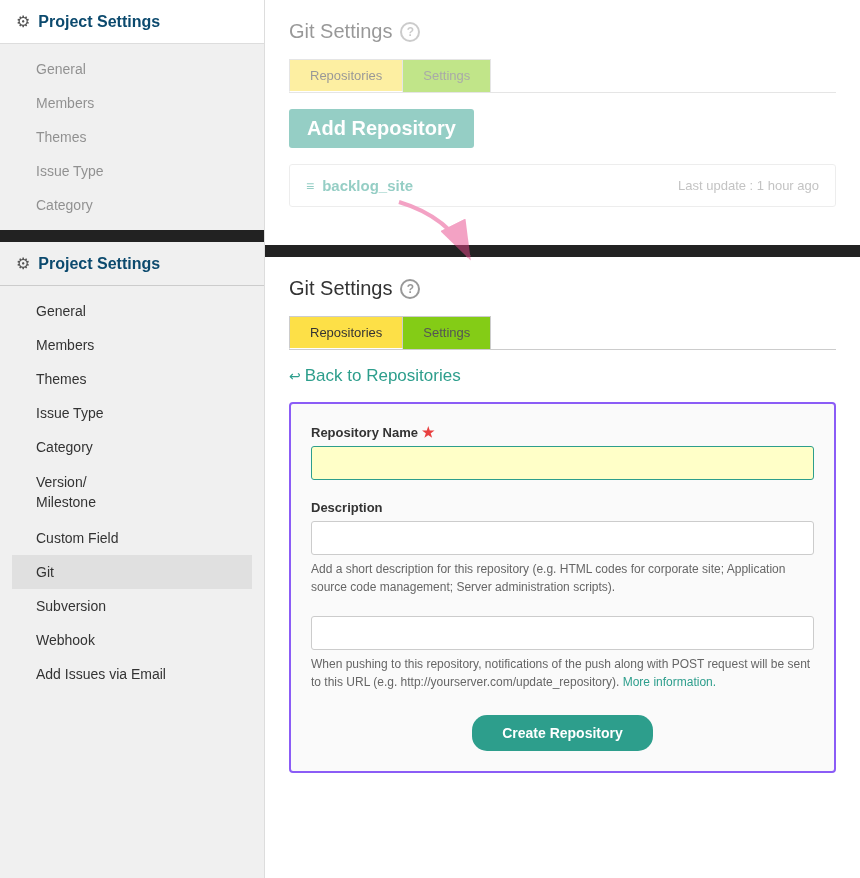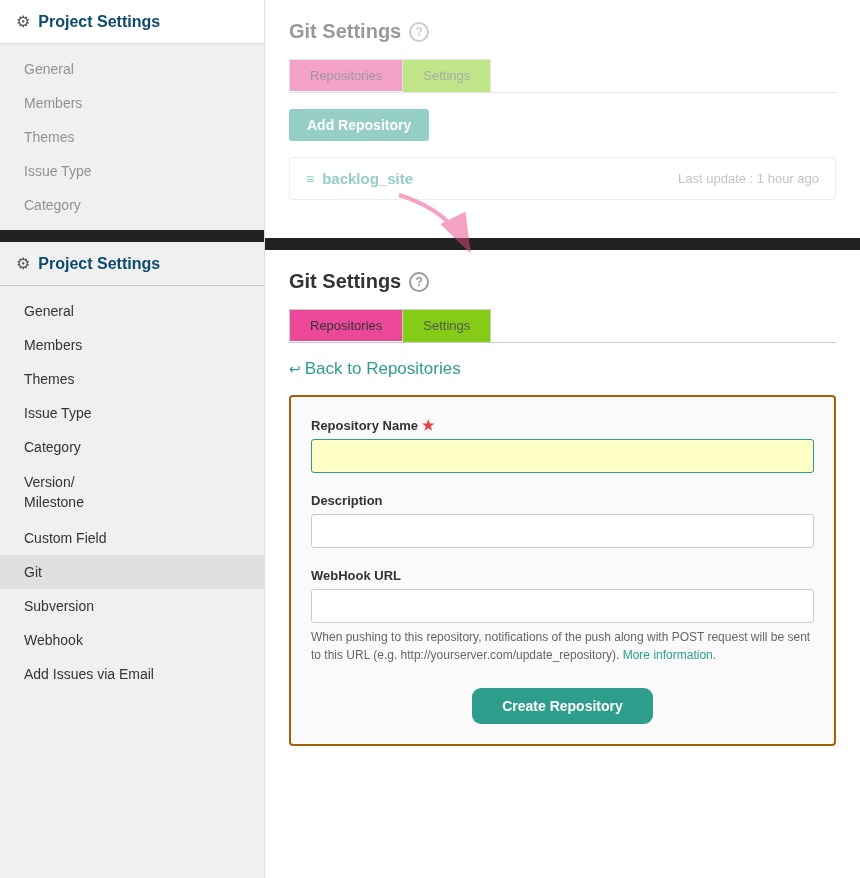--- a/index.html
+++ b/index.html
@@ -10,21 +10,21 @@
       padding: 12px 16px;
       background: #fff;
       border-bottom: 1px solid #ddd;
     }
     .sidebar-title {
       font-size: 16px;
       font-weight: 700;
       color: #0c4a6e;
     }
     .sidebar-nav {
-      padding: 8px 0;
+      padding: 8px 12px;
     }
     .sidebar-item {
       display: block;
       padding: 9px 24px;
       color: #333;
       text-decoration: none;
       cursor: pointer;
       font-size: 14px;
     }
     .sidebar-item.active {
@@ -32,21 +32,21 @@
       font-weight: 500;
     }
 
     .git-settings-header {
       display: flex;
       align-items: center;
       margin-bottom: 16px;
     }
     .git-settings-title {
       font-size: 20px;
-      font-weight: 700;
+      font-weight: 400;
       color: #333;
       margin-right: 8px;
     }
     .help-icon {
       width: 20px;
       height: 20px;
       border-radius: 50%;
       border: 2px solid #999;
       display: inline-flex;
       align-items: center;
@@ -66,34 +66,34 @@
       padding: 8px 20px;
       border: 1px solid #ccc;
       border-bottom: none;
       background: #84cc16;
       cursor: pointer;
       font-size: 13px;
       color: #555;
       margin-right: -1px;
     }
     .tab.active {
-      background: #ec4899;
+      background: #fde047;
       color: #333;
       font-weight: 500;
       border-bottom: 1px solid #fff;
       z-index: 1;
       position: relative;
     }
 
     .add-repo-btn {
       background: #2d9e8c;
       color: #fff;
       border: none;
       padding: 8px 18px;
-      font-size: 14px;
+      font-size: 20px;
       font-weight: 600;
       cursor: pointer;
       border-radius: 3px;
       margin-bottom: 16px;
     }
 
     .repo-row {
       display: flex;
       align-items: center;
       justify-content: space-between;
@@ -116,21 +116,21 @@
     }
 
     
     .sidebar-divider {
       height: 12px;
       background: #222;
     }
 
     
     .form-panel {
-      border: 2px solid #a16207;
+      border: 2px solid #8b5cf6;
       border-radius: 4px;
       padding: 20px;
       background: #fafafa;
       margin-top: 8px;
     }
 
     .back-link {
       display: flex;
       align-items: center;
       color: #2d9e8c;
@@ -195,21 +195,21 @@
     .create-repo-btn {
       display: block;
       margin: 24px auto 0;
       background: #2d9e8c;
       color: #fff;
       border: none;
       padding: 10px 30px;
       font-size: 14px;
       font-weight: 600;
       cursor: pointer;
-      border-radius: 9px;
+      border-radius: 15px;
     }
 
     
     .layout {
       display: flex;
       width: 860px;
       min-height: 878px;
     }
 
     .sidebar-section {
@@ -343,24 +343,24 @@
           <div class="form-label">
             <span>Repository Name</span>
             <span class="required-star">★</span>
           </div>
           <input type="text" class="form-input" value="" style="">
         </div>
 
         <div class="form-group">
           <div class="form-label">Description</div>
           <input type="text" class="form-input plain" value="" style="">
+          <div class="form-hint">Add a short description for this repository (e.g. HTML codes for corporate site; Application source code management; Server administration scripts).</div>
         </div>
 
         <div class="form-group">
-          <div class="form-label">WebHook URL</div>
           <input type="text" class="form-input plain" value="" style="">
           <div class="webhook-hint">
             When pushing to this repository, notifications of the push along with POST request will be sent to this URL (e.g. http://yourserver.com/update_repository).
             <a href="#" class="more-info-link">More information.</a>
           </div>
         </div>
 
         <button class="create-repo-btn">Create Repository</button>
       </div>
     </div>

